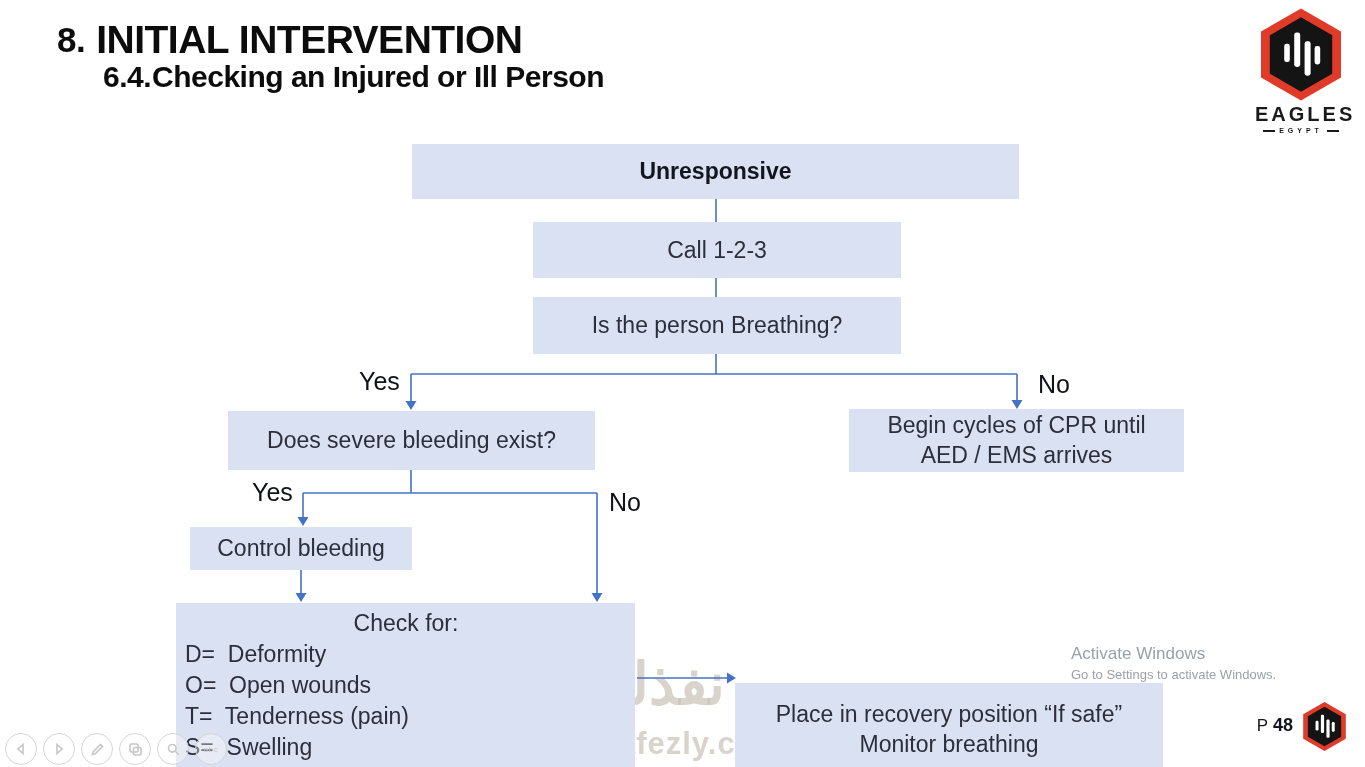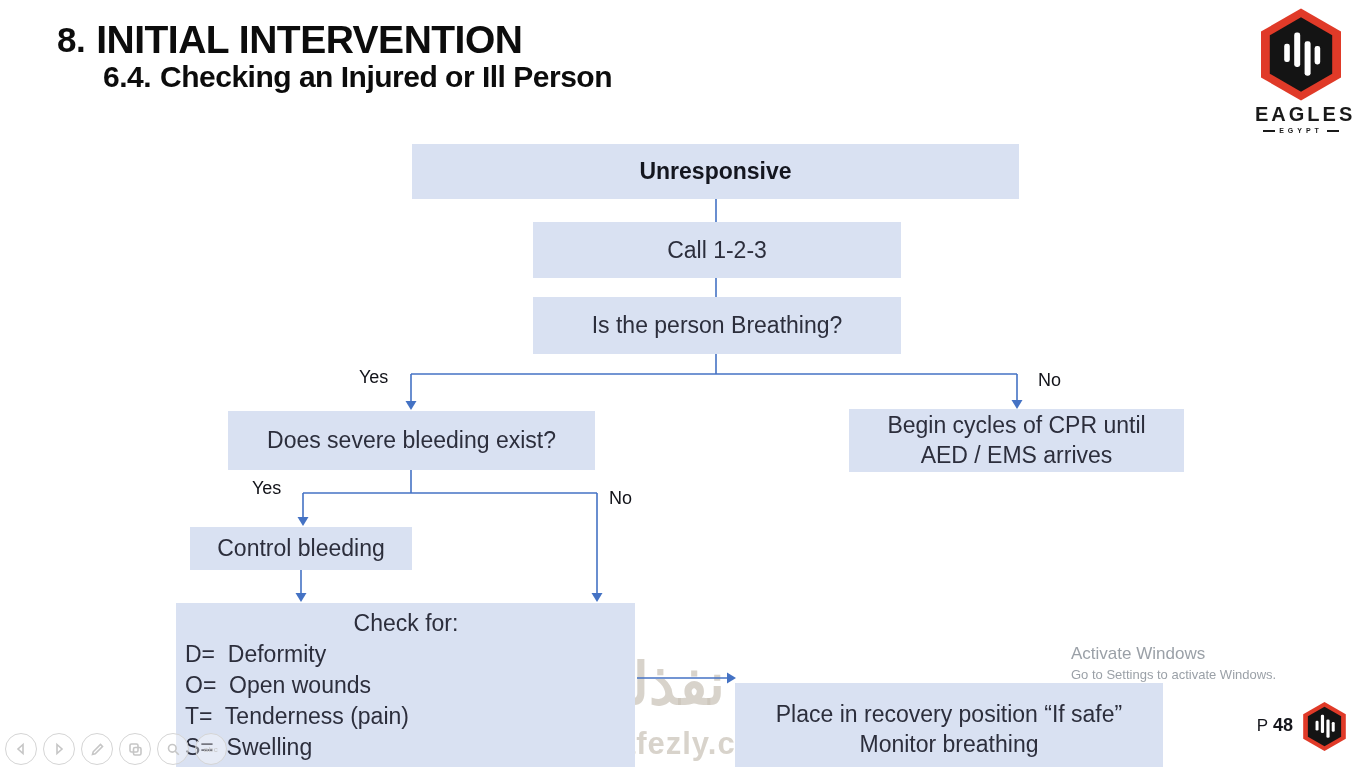--- a/index.html
+++ b/index.html
@@ -7,21 +7,21 @@
   body { font-family:"Liberation Sans", sans-serif; background:#ffffff; overflow:hidden; }
   .slide { position:relative; width:1365px; height:767px; background:#ffffff; overflow:hidden; }
 
   
   .title-block { position:absolute; left:57px; top:18px; color:#0c0c0c; }
   .title-row { display:flex; align-items:flex-start; }
   .title-num { font-size:35px; font-weight:700; letter-spacing:-0.5px; margin-top:2px; }
   .title-main { font-size:39px; font-weight:700; letter-spacing:-0.5px; margin-left:11px; }
   .subtitle-row { display:flex; margin-left:46px; margin-top:-2px; }
   .subtitle-num { font-size:30px; font-weight:700; letter-spacing:-0.5px; }
-  .subtitle-main { font-size:30px; font-weight:700; letter-spacing:-0.5px; margin-left:9px; }
+  .subtitle-main { font-size:30px; font-weight:700; letter-spacing:-0.5px; margin-left:1px; }
 
   
   .brand { position:absolute; right:18px; top:8px; width:92px; text-align:center; }
   .brand svg.mark { width:80px; height:93px; display:block; margin:0 auto; }
   .brand-name { font-size:20px; font-weight:700; letter-spacing:3px; color:#1a1a1a; margin-top:2px; }
   .brand-region { display:flex; align-items:center; justify-content:center; gap:4px; margin-top:1px; }
   .brand-region .dash { height:2px; width:12px; background:#1a1a1a; }
   .brand-region .txt { font-size:7px; font-weight:700; letter-spacing:4px; color:#1a1a1a; }
 
   
@@ -42,21 +42,21 @@
   #n-breathing   { left:533px; top:297px; width:368px; height:57px; }
   #n-bleeding    { left:228px; top:411px; width:367px; height:59px; }
   #n-cpr         { left:849px; top:409px; width:335px; height:63px; }
   #n-control     { left:190px; top:527px; width:222px; height:43px; }
   #n-recovery    { left:735px; top:644px; width:428px; height:93px;margin-top:39px; }
   #n-check { left:176px; top:603px; width:459px; height:179px; display:block; text-align:left;
              padding:5px 8px 13px 9px; font-size:23px; }
   #n-check .check-title { text-align:center; display:block; line-height:31px; }
   #n-check .check-item { display:block; line-height:31px; white-space:pre; }
 
-  .branch-label { position:absolute; font-size:18px; color:#111218; z-index:2; }
+  .branch-label { position:absolute; font-size:25px; color:#111218; z-index:2; }
   #lbl-yes1 { left:359px; top:367px; }
   #lbl-no1  { left:1038px; top:370px; }
   #lbl-yes2 { left:252px; top:478px; }
   #lbl-no2  { left:609px; top:488px; }
 
   svg.connectors { position:absolute; left:0; top:0; width:1365px; height:767px; z-index:2; pointer-events:none; }
 
   
   .toolbar { position:absolute; left:5px; top:733px; display:flex; gap:6px; z-index:3; }
   .tool-btn { width:32px; height:32px; border-radius:50%; border:1.5px solid #d5d5d5;

